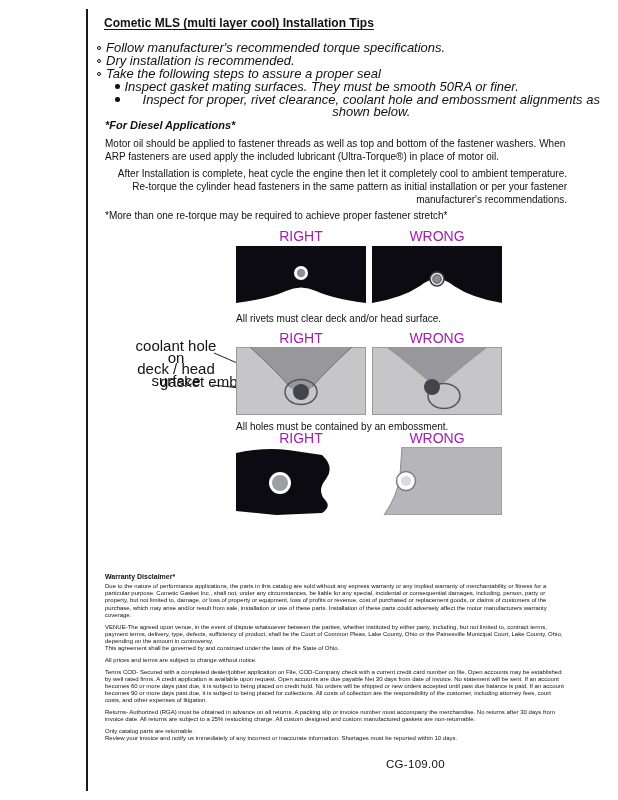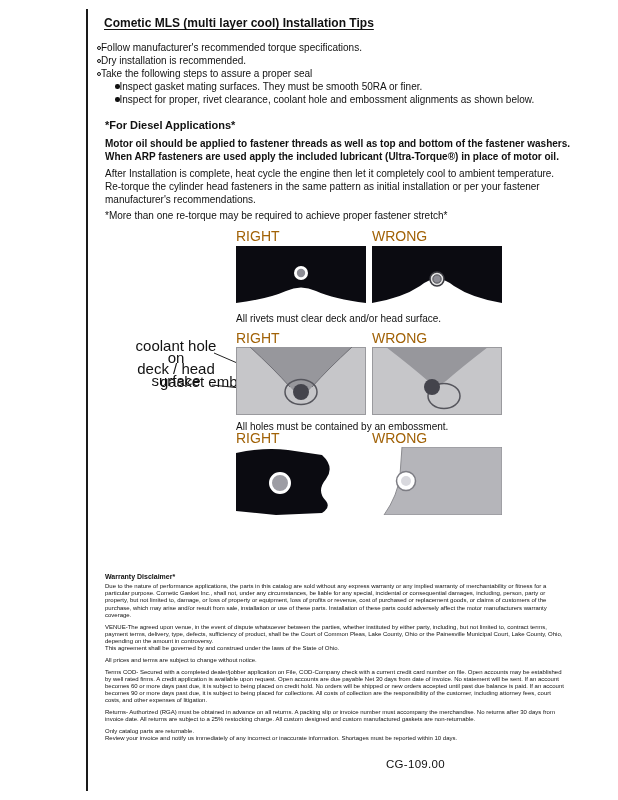--- a/index.html
+++ b/index.html
@@ -5,28 +5,28 @@
   * { margin:0; padding:0; box-sizing:border-box; }
   body { background:#ffffff; font-family:"Liberation Sans", sans-serif; }
   .page { position:relative; width:618px; height:800px; background:#ffffff; color:#111; overflow:hidden; }
   .abs { position:absolute; }
   .pre { white-space:pre-line; }
 
   .rule-left { left:86px; top:9px; width:2px; height:782px; background:#1a1a1a; }
 
   .title { left:104px; top:16px; font-size:12px; font-weight:bold; text-decoration:underline; text-underline-offset:2px; }
 
-  .tip-row { display:flex; font-size:10px; line-height:12px; }
+  .tip-row { display:flex; gap:5px; font-size:13px; line-height:12px;font-style:italic; }
   .m1 { width:4px; height:4px; border:1px solid #111; border-radius:50%; margin-top:3.5px; flex:none; }
   .m2 { width:4.5px; height:4.5px; background:#111; border-radius:50%; margin-top:3px; flex:none; }
 
-  .h-diesel { left:105px; top:119px; font-size:11px; font-weight:bold; }
+  .h-diesel { left:105px; top:119px; font-size:11px; font-weight:bold;font-style:italic; }
   .body-text { font-size:10px; line-height:13px; }
 
-  .dg-label { width:130px; text-align:left; font-size:14px; color:#a16207; }
+  .dg-label { width:130px; text-align:center; font-size:14px; color:#a21caf; }
   .dg-cap { font-size:10px; line-height:13px; }
   .callout { font-size:15px; line-height:11.5px; }
 
   .warr-head { left:105px; top:573px; font-size:7px; font-weight:bold; }
   .warr-wrap { left:105px; top:583px; width:462px; }
   .warr-wrap p { font-size:6px; line-height:7.2px; margin-bottom:4.5px; }
 
   .footer-code { left:386px; top:758px; font-size:11.5px; letter-spacing:0.3px; }
 </style>
 </head>
@@ -53,22 +53,22 @@
   <div class="abs tip-row" style="left:115px; top:81px;">
     <span class="m2"></span>
     <span>Inspect gasket mating surfaces.  They must be smooth 50RA or finer.</span>
   </div>
   <div class="abs tip-row" style="left:115px; top:94px;text-align:center;">
     <span class="m2"></span>
     <span>Inspect for proper, rivet clearance, coolant hole and embossment alignments as shown below.</span>
   </div>
 
   <div class="abs h-diesel">*For Diesel Applications*</div>
-  <div class="abs body-text" style="left:105px; top:137px; width:478px;font-weight:bold;">Motor oil should be applied to fastener threads as well as top and bottom of the fastener washers. When ARP fasteners are used apply the included lubricant (Ultra-Torque®) in place of motor oil.</div>
-  <div class="abs body-text" style="left:105px; top:167px; width:462px;">After Installation is complete, heat cycle the engine then let it completely cool to ambient temperature. Re-torque the cylinder head fasteners in the same pattern as initial installation or per your fastener manufacturer's recommendations.</div>
+  <div class="abs body-text" style="left:105px; top:137px; width:478px;">Motor oil should be applied to fastener threads as well as top and bottom of the fastener washers. When ARP fasteners are used apply the included lubricant (Ultra-Torque®) in place of motor oil.</div>
+  <div class="abs body-text" style="left:105px; top:167px; width:462px;text-align:right;">After Installation is complete, heat cycle the engine then let it completely cool to ambient temperature. Re-torque the cylinder head fasteners in the same pattern as initial installation or per your fastener manufacturer's recommendations.</div>
   <div class="abs body-text" style="left:105px; top:209px; width:480px;">*More than one re-torque may be required to achieve proper fastener stretch*</div>
 
   <div class="abs dg-label" style="left:236px; top:228px;">RIGHT</div>
   <div class="abs dg-label" style="left:372px; top:228px;">WRONG</div>
 
   <svg class="abs" style="left:236px; top:246px;" width="130" height="62" viewBox="0 0 130 62">
     <rect width="130" height="62" fill="#0b0b11"></rect>
     <path d="M0,62 L0,57 Q32,53 50,45 Q65,38 80,45 Q98,53 130,57 L130,62 Z" fill="#ffffff"></path>
     <circle cx="65" cy="27" r="7" fill="#ffffff"></circle>
     <circle cx="65" cy="27" r="4.2" fill="#8d8d95"></circle>

